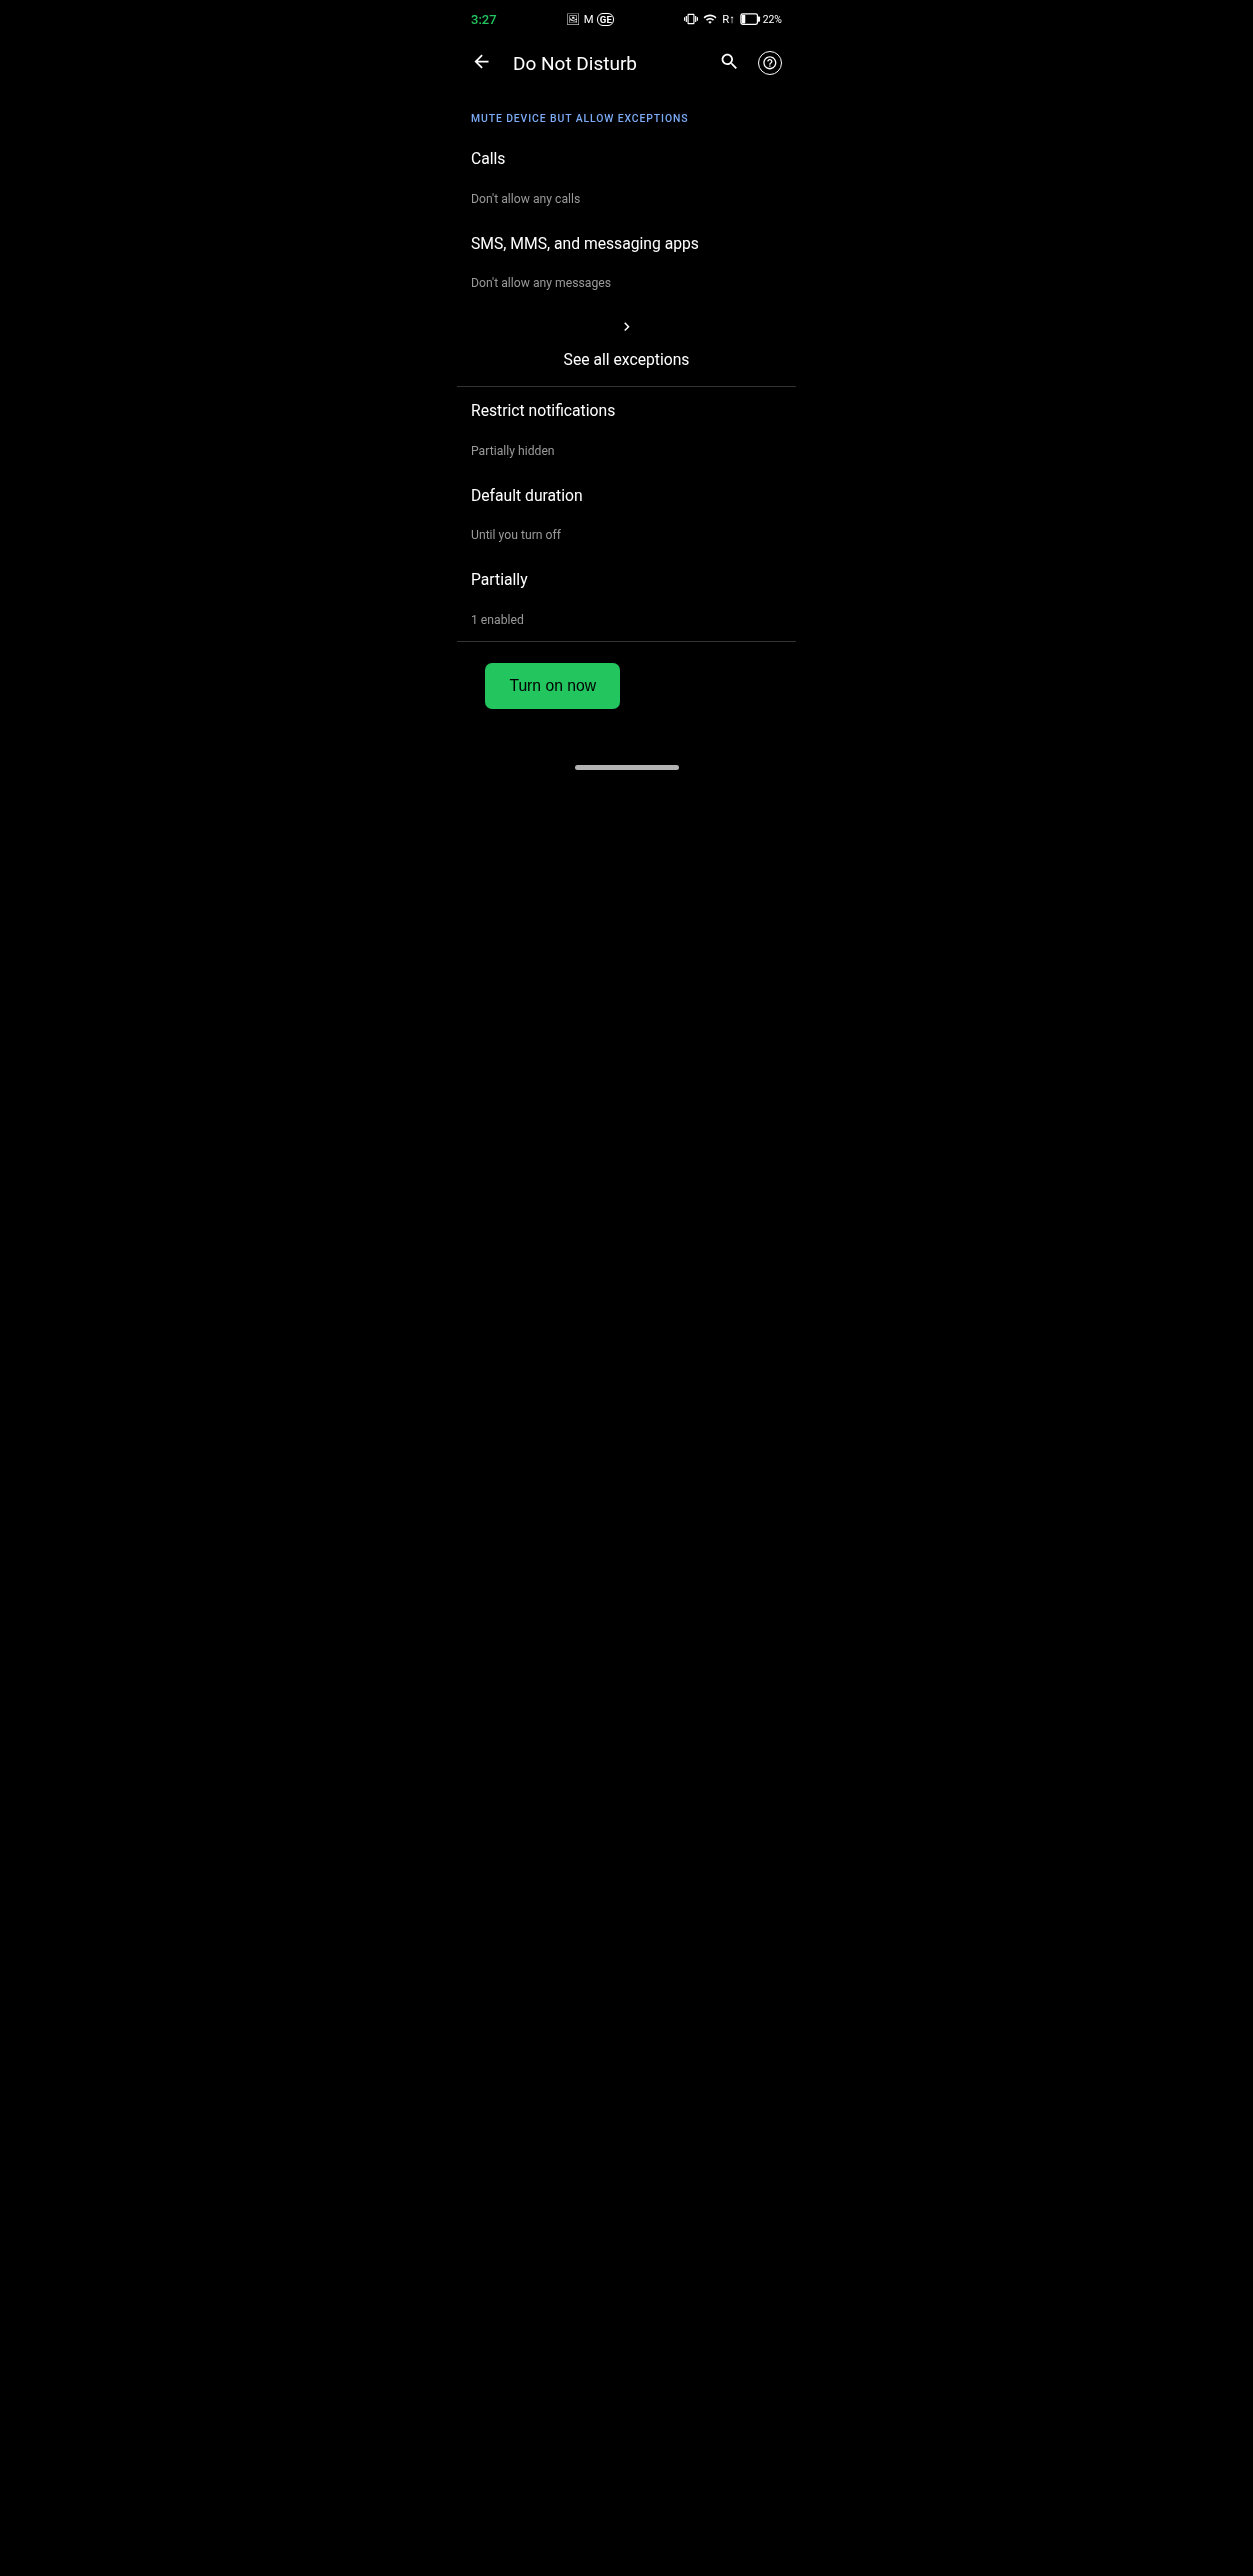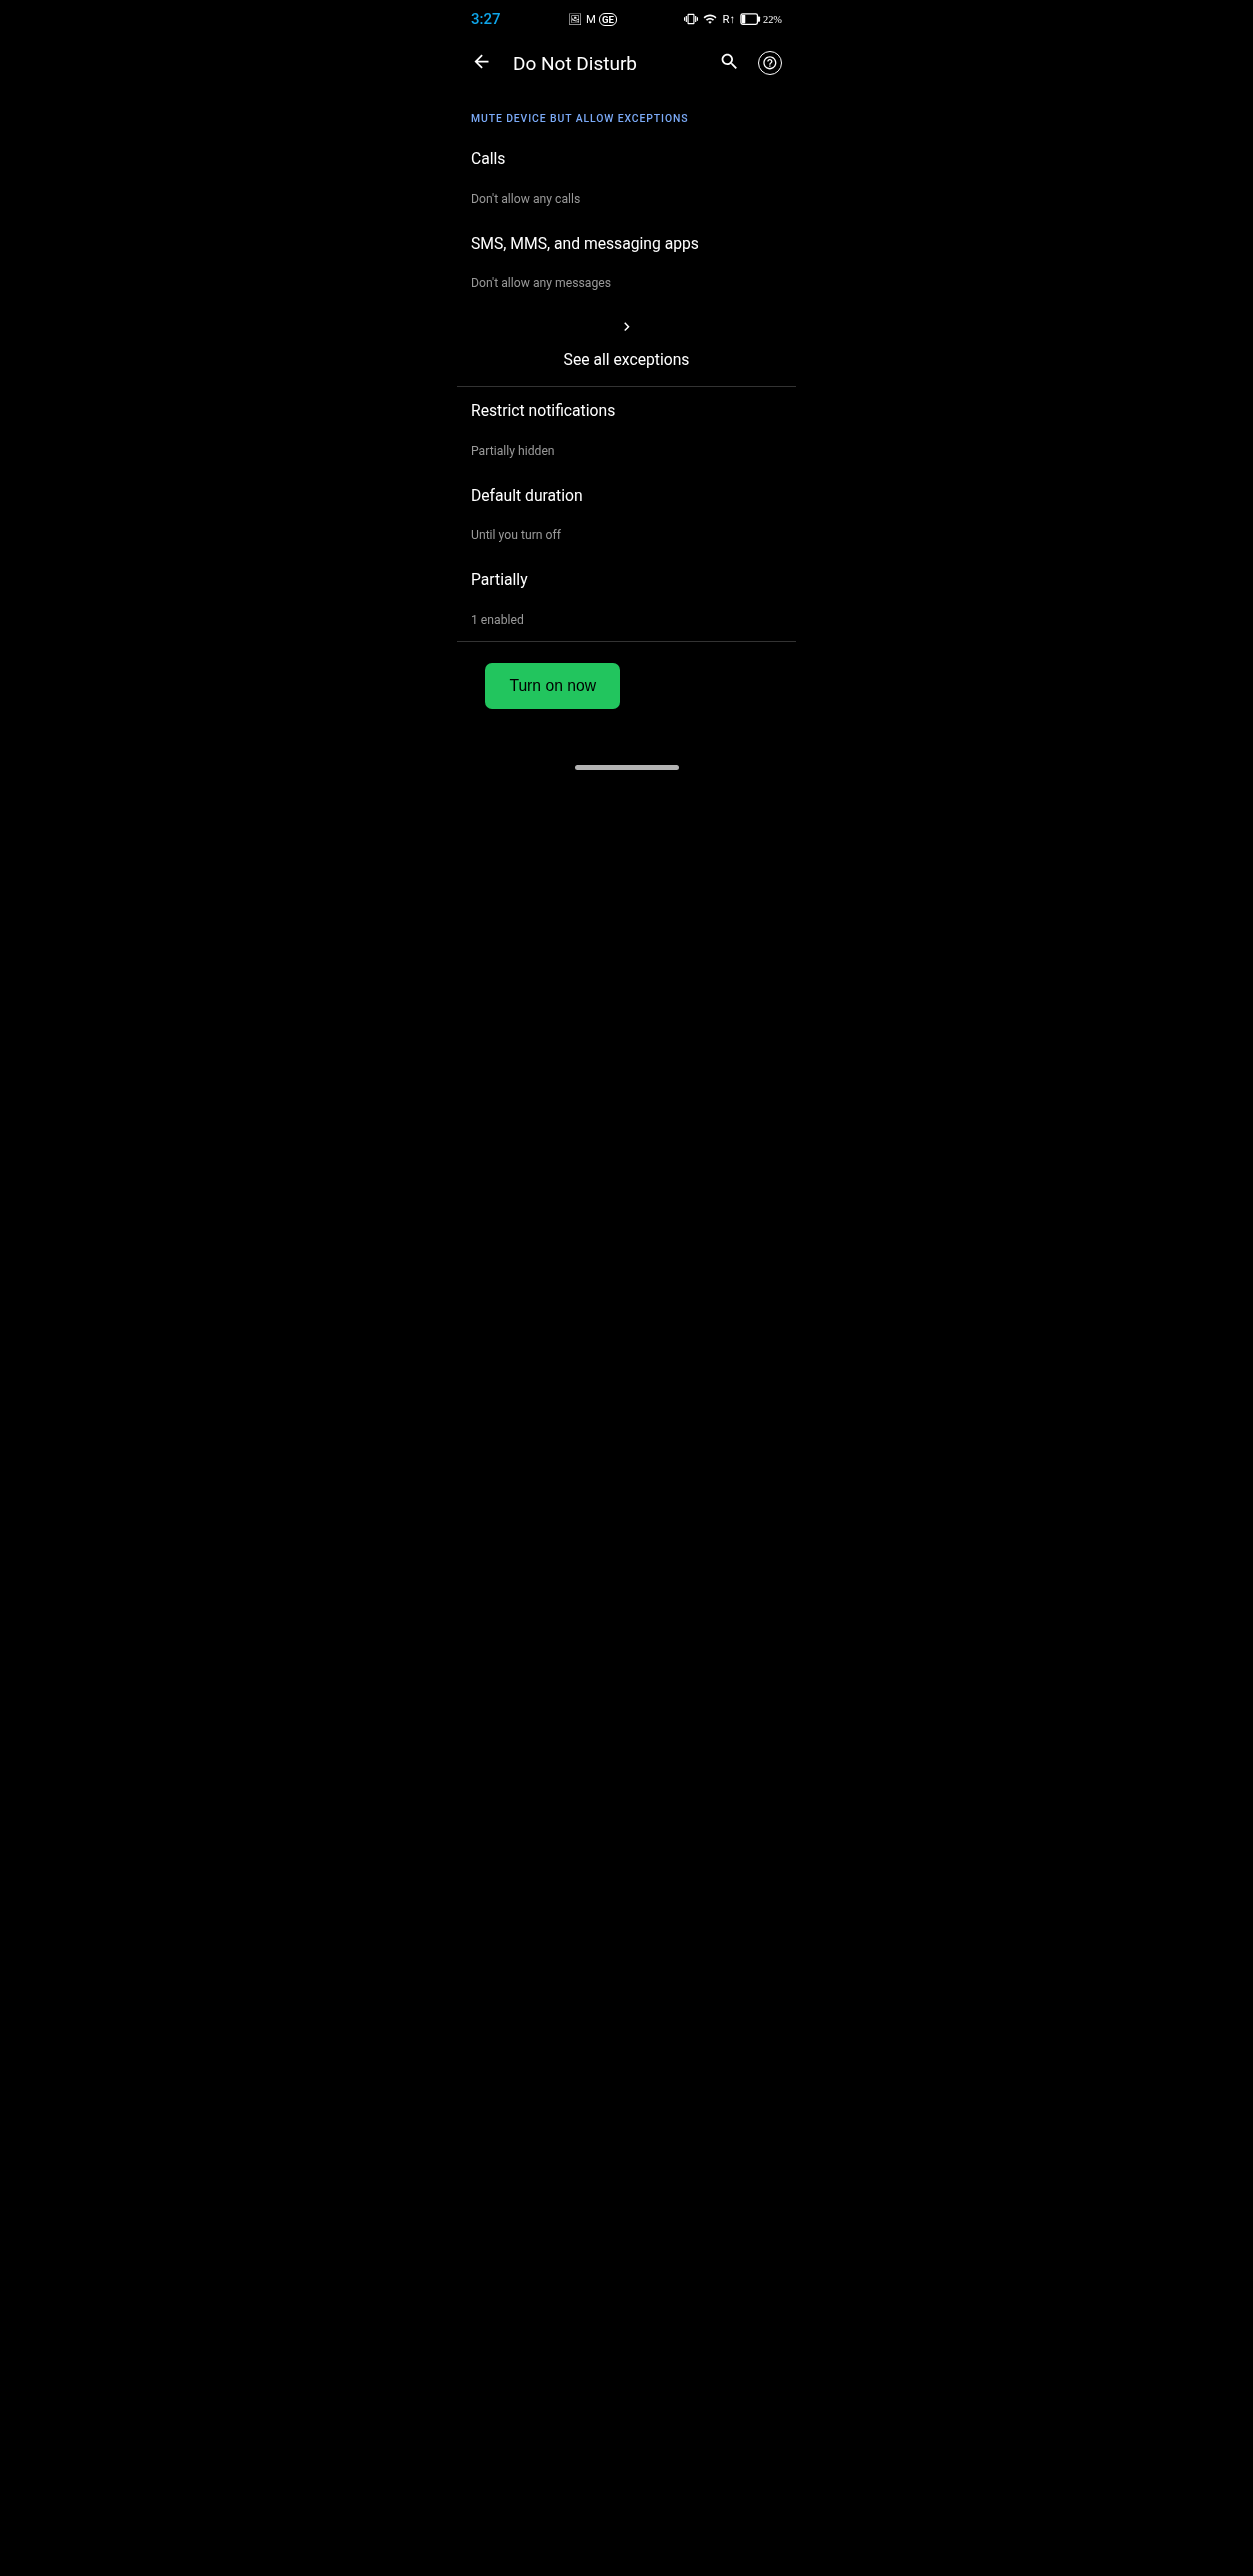--- a/index.html
+++ b/index.html
@@ -22,23 +22,23 @@
 
     .status-bar {
       display: flex;
       justify-content: space-between;
       align-items: center;
       padding: 10.4px 14px 7px 14px;
       height: 35px;
     }
 
     .status-time {
-      font-size: 15px;
-      font-weight: 500;
-      color: #0ea5e9;
+      font-size: 13px;
+      font-weight: 500;
+      color: #22c55e;
       text-align: center;
     }
 
     .status-icons {
       display: flex;
       align-items: center;
       gap: 5.2px;
     }
 
     .app-bar {
@@ -186,21 +186,21 @@
     </svg>
 
     <span style="font-size:11.3px; color:#fff;">R↑</span>
 
     <div class="battery-container">
       <svg width="21" height="12.2" viewBox="0 0 24 14" fill="none">
         <rect x="1" y="1" width="19" height="12" rx="2" stroke="white" stroke-width="1.5"></rect>
         <rect x="20" y="4" width="3" height="6" rx="1" fill="white"></rect>
         <rect x="2" y="2" width="4" height="10" rx="1" fill="white"></rect>
       </svg>
-      <span style="font-size:10.4px; color:#fff;font-family:Liberation Serif, serif;">22%</span>
+      <span style="font-size:10.4px; color:#fff;">22%</span>
     </div>
   </div>
 </div>
 
 <div class="app-bar">
   <div class="back-button">
     <svg width="21" height="21" viewBox="0 0 24 24" fill="white">
       <path d="M20 11H7.83l5.59-5.59L12 4l-8 8 8 8 1.41-1.41L7.83 13H20v-2z"></path>
     </svg>
   </div>

